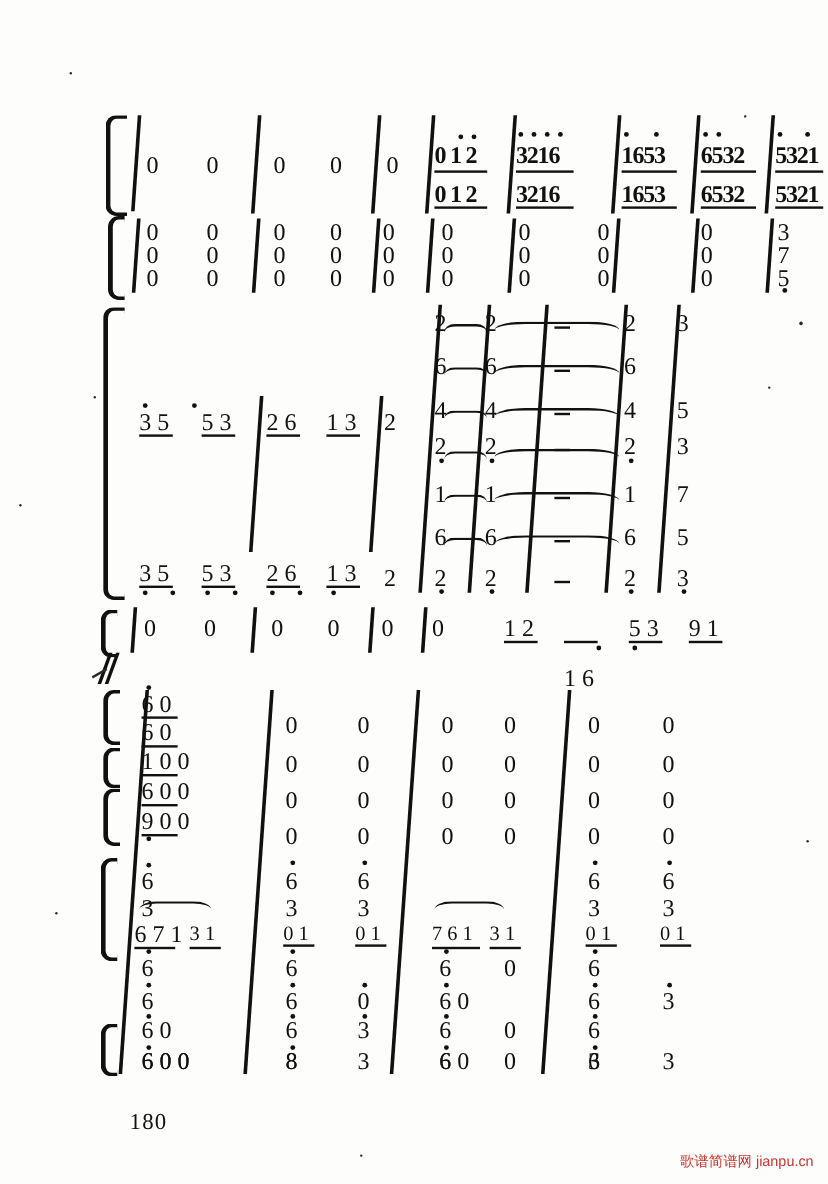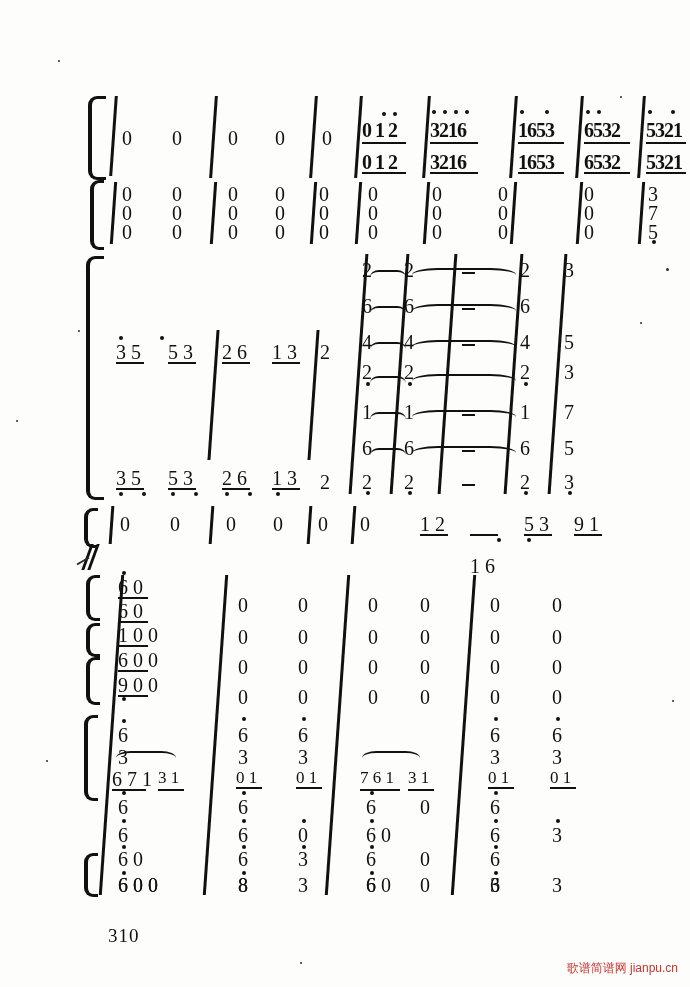--- a/index.html
+++ b/index.html
@@ -412,21 +412,21 @@
     <div class="num" style="left:552px;top:310px;">3</div>
     <div class="dotabove" style="left:556px;top:152px;"></div>
     <div class="dotbelow" style="left:556px;top:254px;"></div>
 
     <div class="num" style="left:118px;top:310px;">6 0 0</div>
     <div class="num" style="left:238px;top:310px;">8</div>
     <div class="num" style="left:366px;top:310px;">6</div>
     <div class="num" style="left:490px;top:310px;">6</div>
   </div>
 
-  <div class="pagenum">310</div>
+  <div class="pagenum">180</div>
 
   <div class="watermark">歌谱简谱网 jianpu.cn</div>
 
   <div class="noise">
     <div class="spk" style="left:58px;top:60px;width:2px;height:2px;"></div>
     <div class="spk" style="left:666px;top:268px;width:3px;height:3px;"></div>
     <div class="spk" style="left:640px;top:322px;width:2px;height:2px;"></div>
     <div class="spk" style="left:78px;top:330px;width:2px;height:2px;"></div>
     <div class="spk" style="left:76px;top:560px;width:14px;height:2px;transform:rotate(-30deg);border-radius:0;"></div>
     <div class="spk" style="left:300px;top:962px;width:2px;height:2px;"></div>

